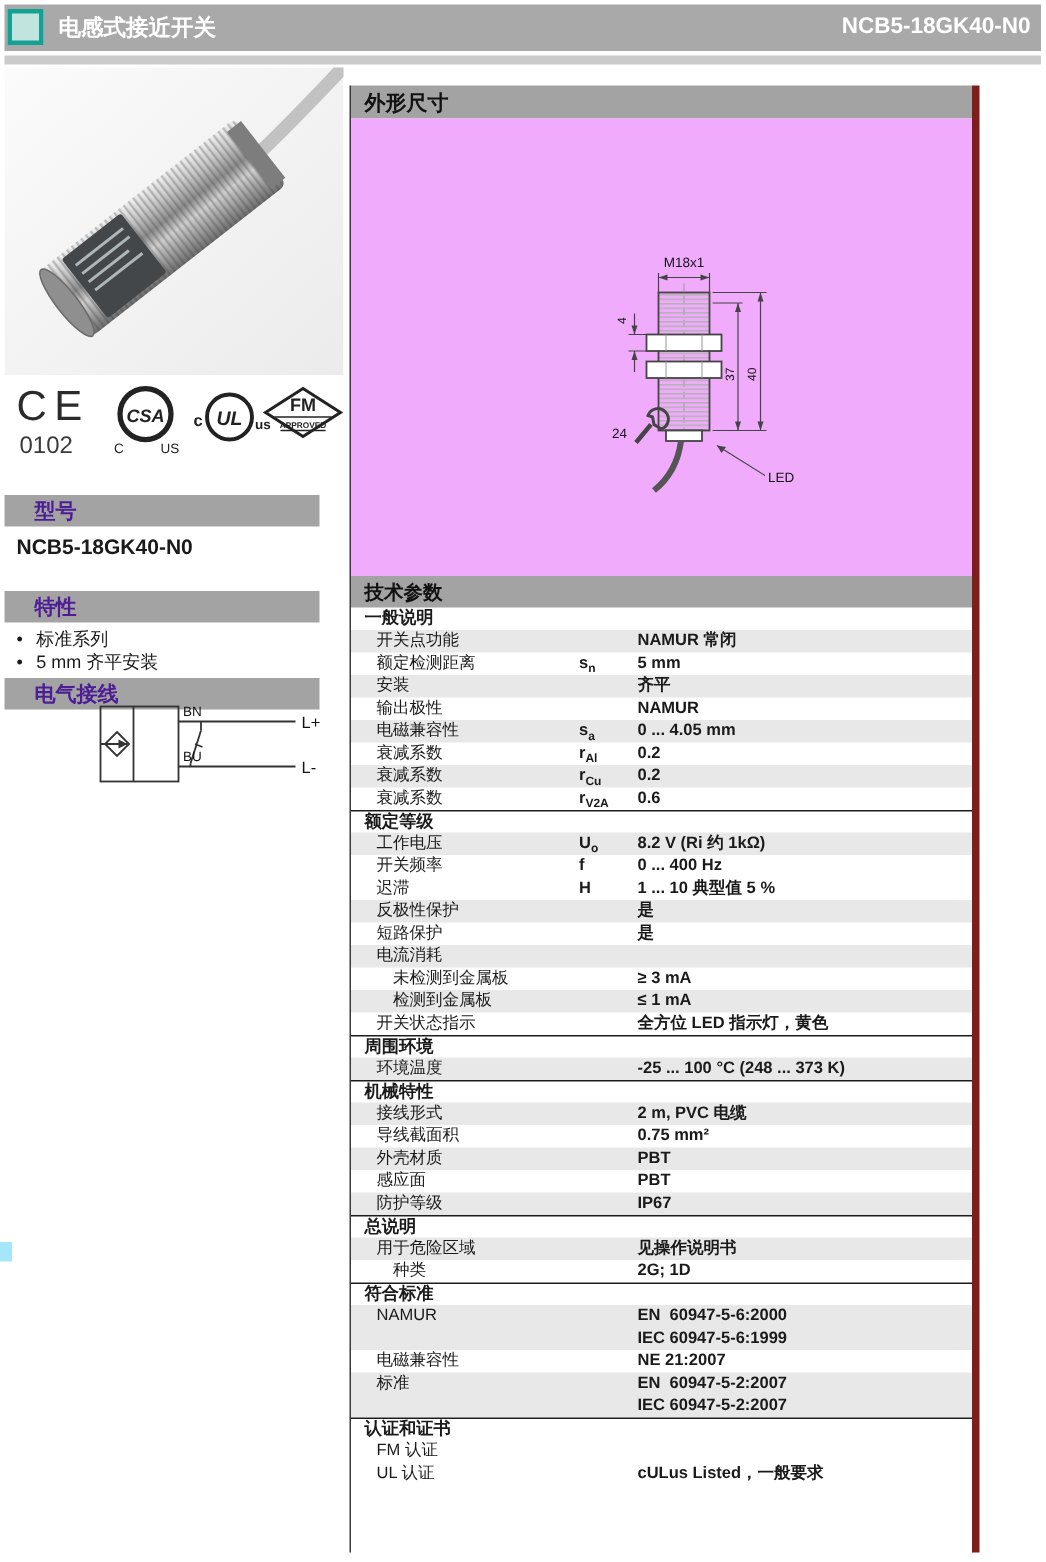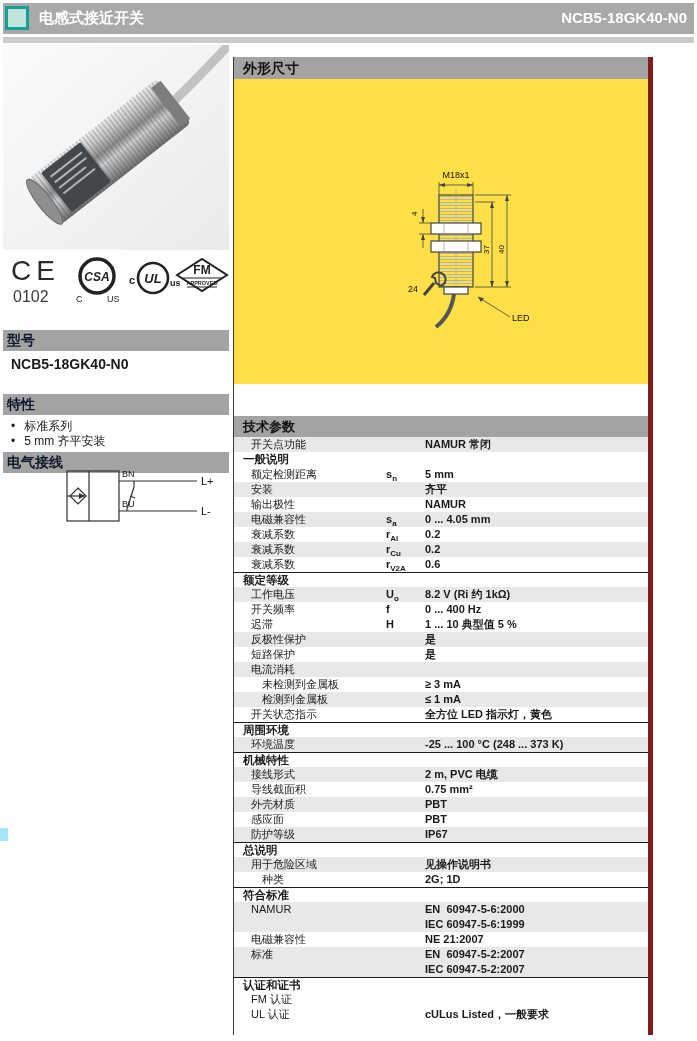--- a/index.html
+++ b/index.html
@@ -7,35 +7,35 @@
         font-family:"Liberation Sans","DejaVu Sans",sans-serif;color:#1a1a1a;}
   
   .topbar{position:absolute;left:3px;top:3px;width:691px;height:31px;background:#a9a9a9;text-align:right;}
   .logo-sq{position:absolute;left:2px;top:3px;width:24px;height:24px;background:#c2e4df;border:3px solid #13a193;box-sizing:border-box;}
   .topbar .ttl{position:absolute;left:36px;top:6px;font-size:15px;font-weight:bold;color:#fff;}
   .topbar .mdl{position:absolute;right:7px;top:6px;font-size:15px;font-weight:bold;color:#fff;}
   .subbar{position:absolute;left:3px;top:37px;width:691px;height:6px;background:#cbcbcb;}
   
   .photo{position:absolute;left:3px;top:45px;width:226px;height:205px;}
   .certs{position:absolute;left:3px;top:250px;width:226px;height:58px;}
-  .sec-bar{position:absolute;left:3px;width:226px;height:21px;background:#a3a3a3;
-           font-size:14px;font-weight:bold;line-height:21px;padding-left:4px;box-sizing:border-box;color:#0f172a;}
+  .sec-bar{position:absolute;left:3px;width:210px;height:21px;background:#a3a3a3;
+           font-size:14px;font-weight:bold;line-height:21px;padding-left:20px;box-sizing:border-box;color:#4c1d95;}
   .model-val{position:absolute;left:11px;top:356px;font-size:14px;font-weight:bold;}
   .features{position:absolute;left:11px;top:419px;font-size:12px;}
   .features .fi{height:15px;line-height:15px;}
   .features .fi::before{content:"•";margin-right:9px;}
   .wiring{position:absolute;left:3px;top:453px;width:226px;height:100px;}
   .stray{position:absolute;left:0;top:828px;width:8px;height:13px;background:#a5e6fa;}
   
   .rightcol{position:absolute;left:233px;top:57px;width:420px;height:978px;
             border-left:1px solid #3a3a3a;border-right:5px solid #7f1d1d;box-sizing:border-box;}
   .rc-bar{height:22px;background:#a3a3a3;font-size:14px;font-weight:bold;line-height:22px;padding-left:9px;color:#111;}
-  .draw-area{position:relative;height:305px;background:#fde047;}
+  .draw-area{position:relative;height:305px;background:#f0abfc;}
   .draw-area svg{position:absolute;left:160px;top:90px;}
-  .rc-bar2{height:21px;background:#a3a3a3;font-size:13px;font-weight:bold;line-height:21px;padding-left:9px;color:#111;margin-top:32px;}
+  .rc-bar2{height:21px;background:#a3a3a3;font-size:13px;font-weight:bold;line-height:21px;padding-left:9px;color:#111;}
   
   .trow{position:relative;height:15px;font-size:11px;line-height:15px;}
   .trow.dbl{height:30px;}
   .thead{font-weight:bold;font-size:11.5px;border-top:1px solid #1c1c1c;box-sizing:border-box;line-height:14px;padding-left:9px;}
   .thead.first{border-top:none;line-height:15px;}
   .shaded{background:#e8e8e8;}
   .tlabel{position:absolute;left:17px;white-space:pre;}
   .tlabel.ind{left:28px;}
   .tsym{position:absolute;left:152px;font-weight:bold;}
   .tsym sub{font-size:8px;}
@@ -218,25 +218,25 @@
 
         <line x1="116" y1="148" x2="84" y2="128" stroke="#444" stroke-width="0.8"></line>
         <polygon points="84,128 90,129 87,133" fill="#444"></polygon>
         <text x="118" y="152" font-size="9" fill="#111">LED</text>
       </svg>
     </div>
     <div class="rc-bar2">
       <span>技术参数</span>
     </div>
     <div id="tech-table">
+        <div class="trow thead first">一般说明</div>
         <div class="trow shaded">
           <span class="tlabel">开关点功能</span>
           <span class="tval">NAMUR 常闭</span>
         </div>
-        <div class="trow thead first">一般说明</div>
         <div class="trow">
           <span class="tlabel">额定检测距离</span>
           <span class="tsym">s<sub>n</sub></span>
           <span class="tval">5 mm</span>
         </div>
         <div class="trow shaded">
           <span class="tlabel">安装</span>
           <span class="tval">齐平</span>
         </div>
         <div class="trow">

